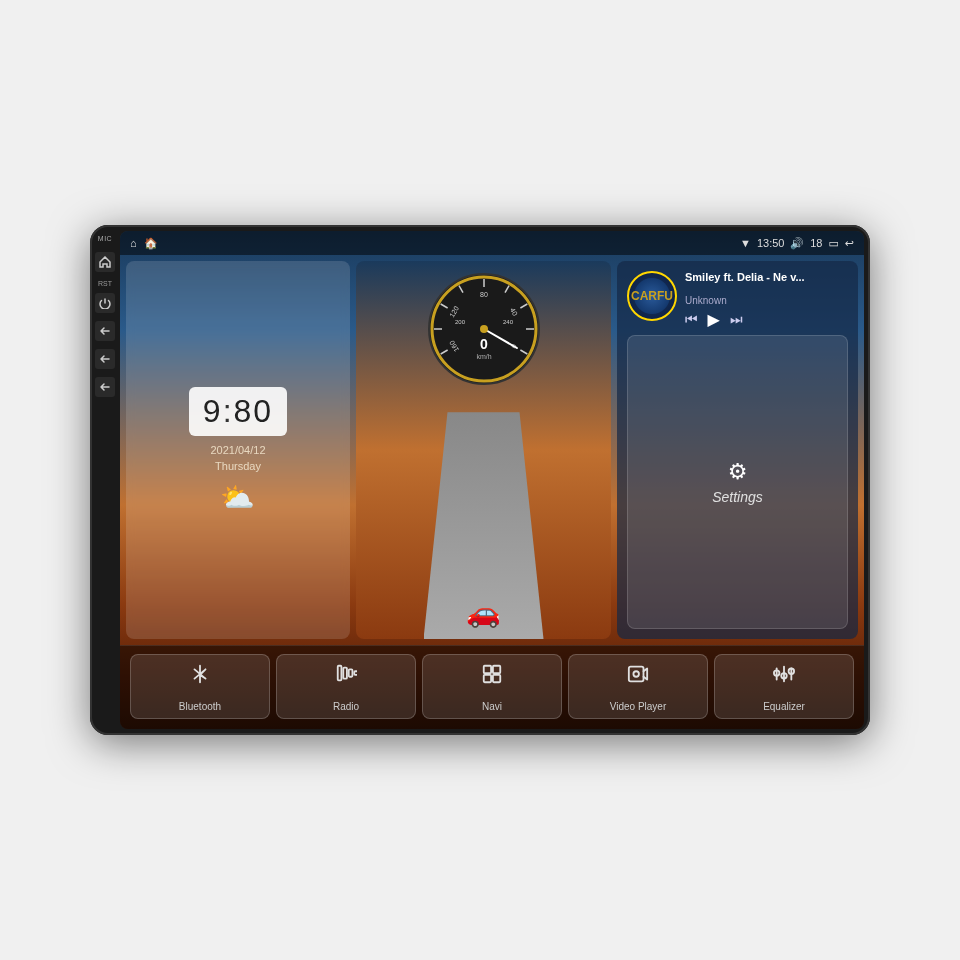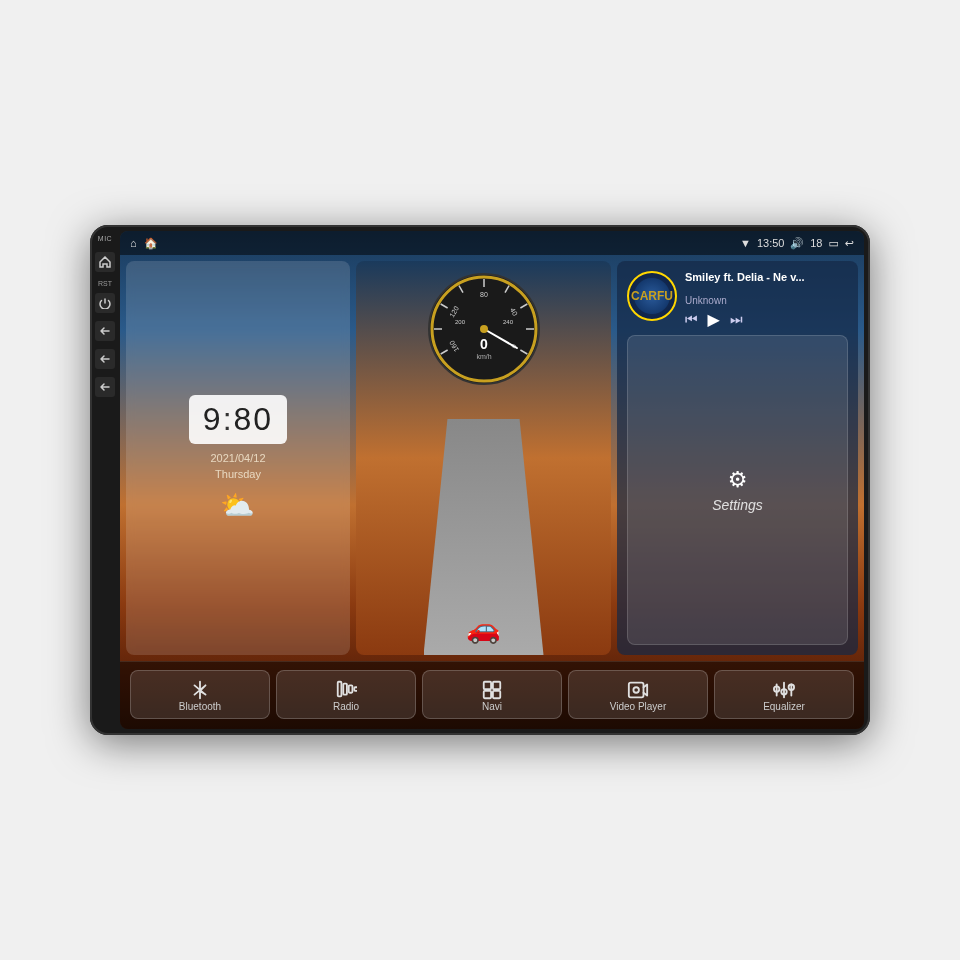--- a/index.html
+++ b/index.html
@@ -348,21 +348,21 @@
 
     .bottom-app {
       flex: 1;
       background: rgba(255,255,255,0.12);
       border-radius: 8px;
       display: flex;
       flex-direction: column;
       align-items: center;
       justify-content: center;
       padding: 8px 20px 6px;
-      gap: 0;
+      gap: 16px;
       cursor: pointer;
       border: 1px solid rgba(255,255,255,0.2);
     }
 
     .bottom-app .app-label {
       font-size: 10px;
       color: #ccc;
     }
 
     

